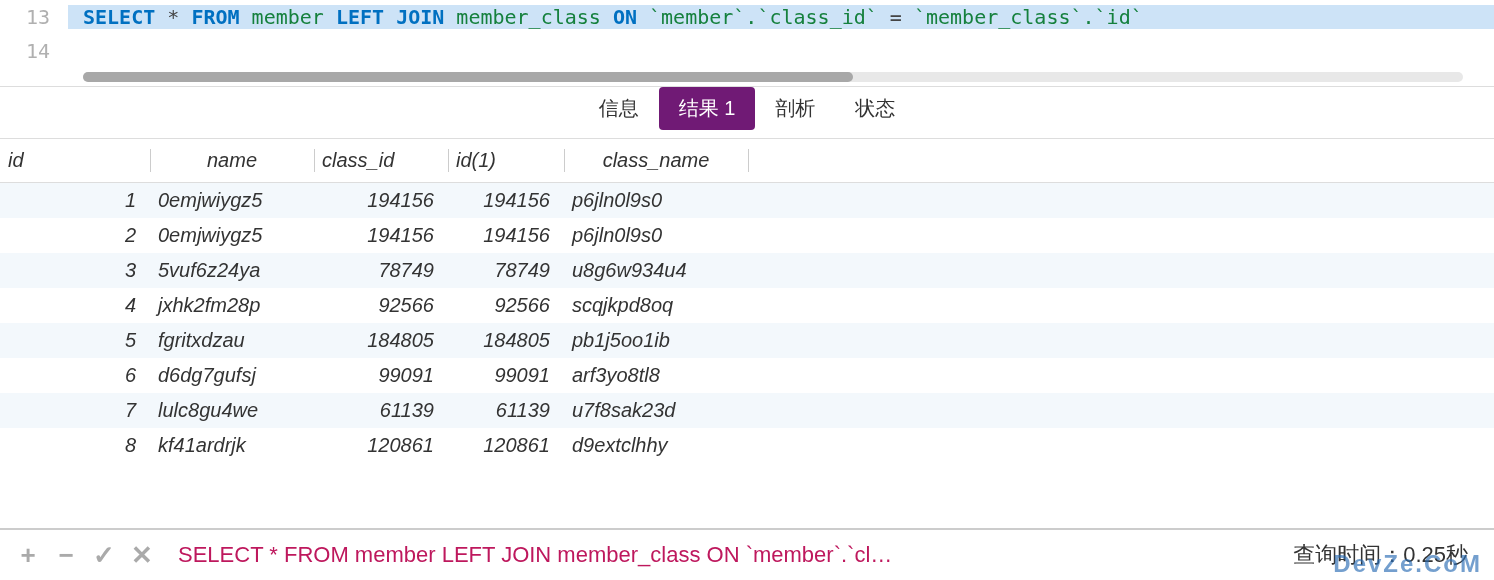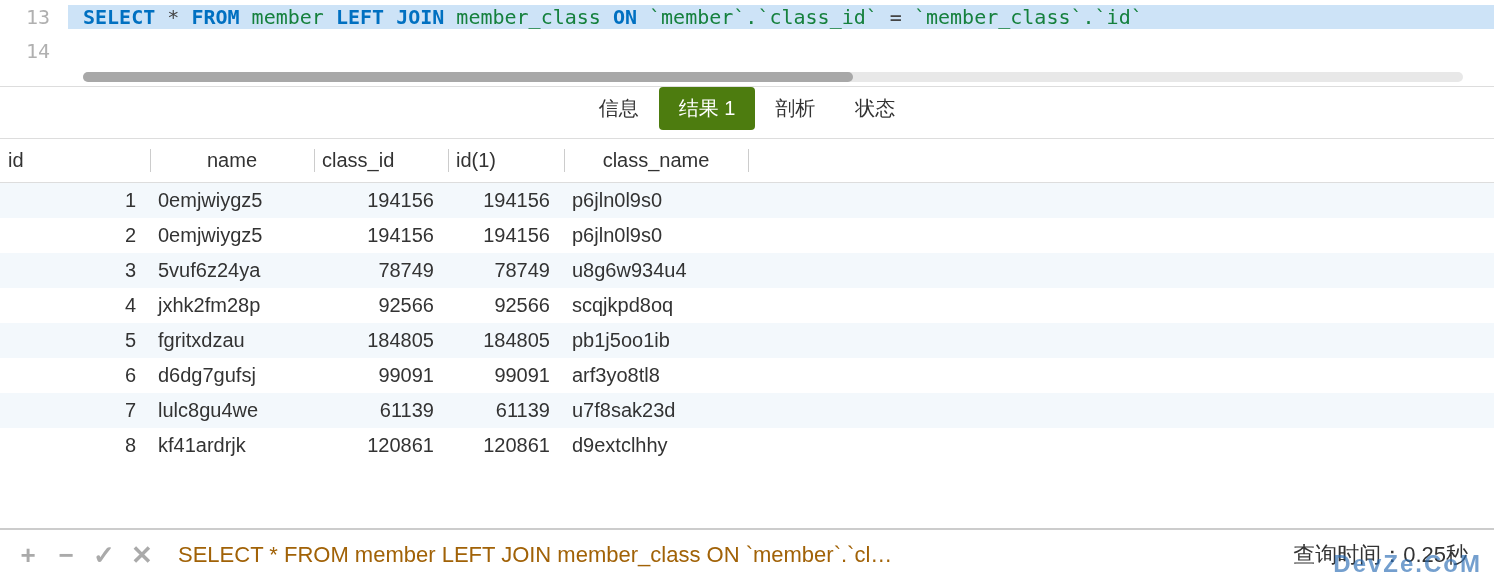--- a/index.html
+++ b/index.html
@@ -14,43 +14,43 @@
 .kw { color: #0070c1; font-weight: bold; }
 .ident { color: #15803d; }
 .op { color: #444; }
 .scrollbar-row { padding-left: 83px; padding-top: 4px; padding-bottom: 4px; }
 .hscroll { height: 10px; background: #e8e8e8; border-radius: 5px; width: 1380px; position: relative; }
 .hscroll-thumb { height: 10px; background: #a8a8a8; border-radius: 5px; width: 770px; position: absolute; left: 0; }
 
 
 .tabbar { height: 52px; display: flex; justify-content: center; align-items: flex-start; gap: 0; border-bottom: 1px solid #ddd; }
 .tab { padding: 8px 20px; font-size: 20px; color: #333; cursor: pointer; }
-.tab.active { background: #4d7c0f; color: #fff; border-radius: 4px; }
+.tab.active { background: #701a75; color: #fff; border-radius: 4px; }
 
 
 .table-wrap { overflow: hidden; }
-table { border-collapse: collapse; width: 100%; table-layout: fixed; }
+table { border-collapse: collapse; width: 100%; table-layout: fixed; font-style: italic; }
 thead th { text-align: center; font-weight: 400; font-size: 20px; color: #333; padding: 10px 8px 10px 8px; border-bottom: 1px solid #ddd; position: relative; }
 thead th::before { content: ""; position: absolute; left: 0; top: 10px; bottom: 10px; width: 1px; background: #ccc; }
 thead th:first-child::before { display: none; }
 tbody td { font-size: 20px; padding: 6px 8px; color: #333; }
 tbody tr:nth-child(odd) { background: #f3f8fc; }
 tbody tr:nth-child(even) { background: #fff; }
 .col-id { width: 150px; text-align: right; padding-right: 14px; }
 .col-name { width: 164px; }
 .col-classid { width: 134px; text-align: right; padding-right: 14px; }
 .col-id1 { width: 116px; text-align: right; padding-right: 14px; }
 .col-classname { width: 184px; }
 th.col-id, th.col-classid, th.col-id1 { text-align: left; }
 
 
 .statusbar { position: absolute; bottom: 0; left: 0; right: 0; height: 52px; border-top: 2px solid #ccc; display: flex; align-items: center; padding: 0 16px; background: #fff; }
 .sb-icons { display: flex; align-items: center; gap: 14px; margin-right: 24px; }
 .sb-icon { width: 24px; height: 24px; display: flex; align-items: center; justify-content: center; color: #aaa; font-size: 26px; font-weight: bold; cursor: pointer; }
-.sb-query { flex: 1; font-size: 22px; color: #a16207; white-space: nowrap; overflow: hidden; text-overflow: ellipsis; }
+.sb-query { flex: 1; font-size: 22px; color: #be185d; white-space: nowrap; overflow: hidden; text-overflow: ellipsis; }
 .sb-time { font-size: 22px; color: #333; margin-right: 10px; margin-left: 39px; }
 .watermark { position: absolute; right: 12px; bottom: 2px; font-size: 24px; font-weight: bold; color: #2a6db5; letter-spacing: 2px; opacity: 0.65; }
 </style>
 </head>
 <body>
 
 <div class="editor">
   <div class="editor-row">
     <div class="gutter">13</div>
     <div class="code-line selected"><span class="kw">SELECT</span> <span class="op">*</span> <span class="kw">FROM</span> <span class="ident">member</span> <span class="kw">LEFT</span> <span class="kw">JOIN</span> <span class="ident">member_class</span> <span class="kw">ON</span> <span class="ident">`member`.`class_id`</span> <span class="op">=</span> <span class="ident">`member_class`.`id`</span></div>

